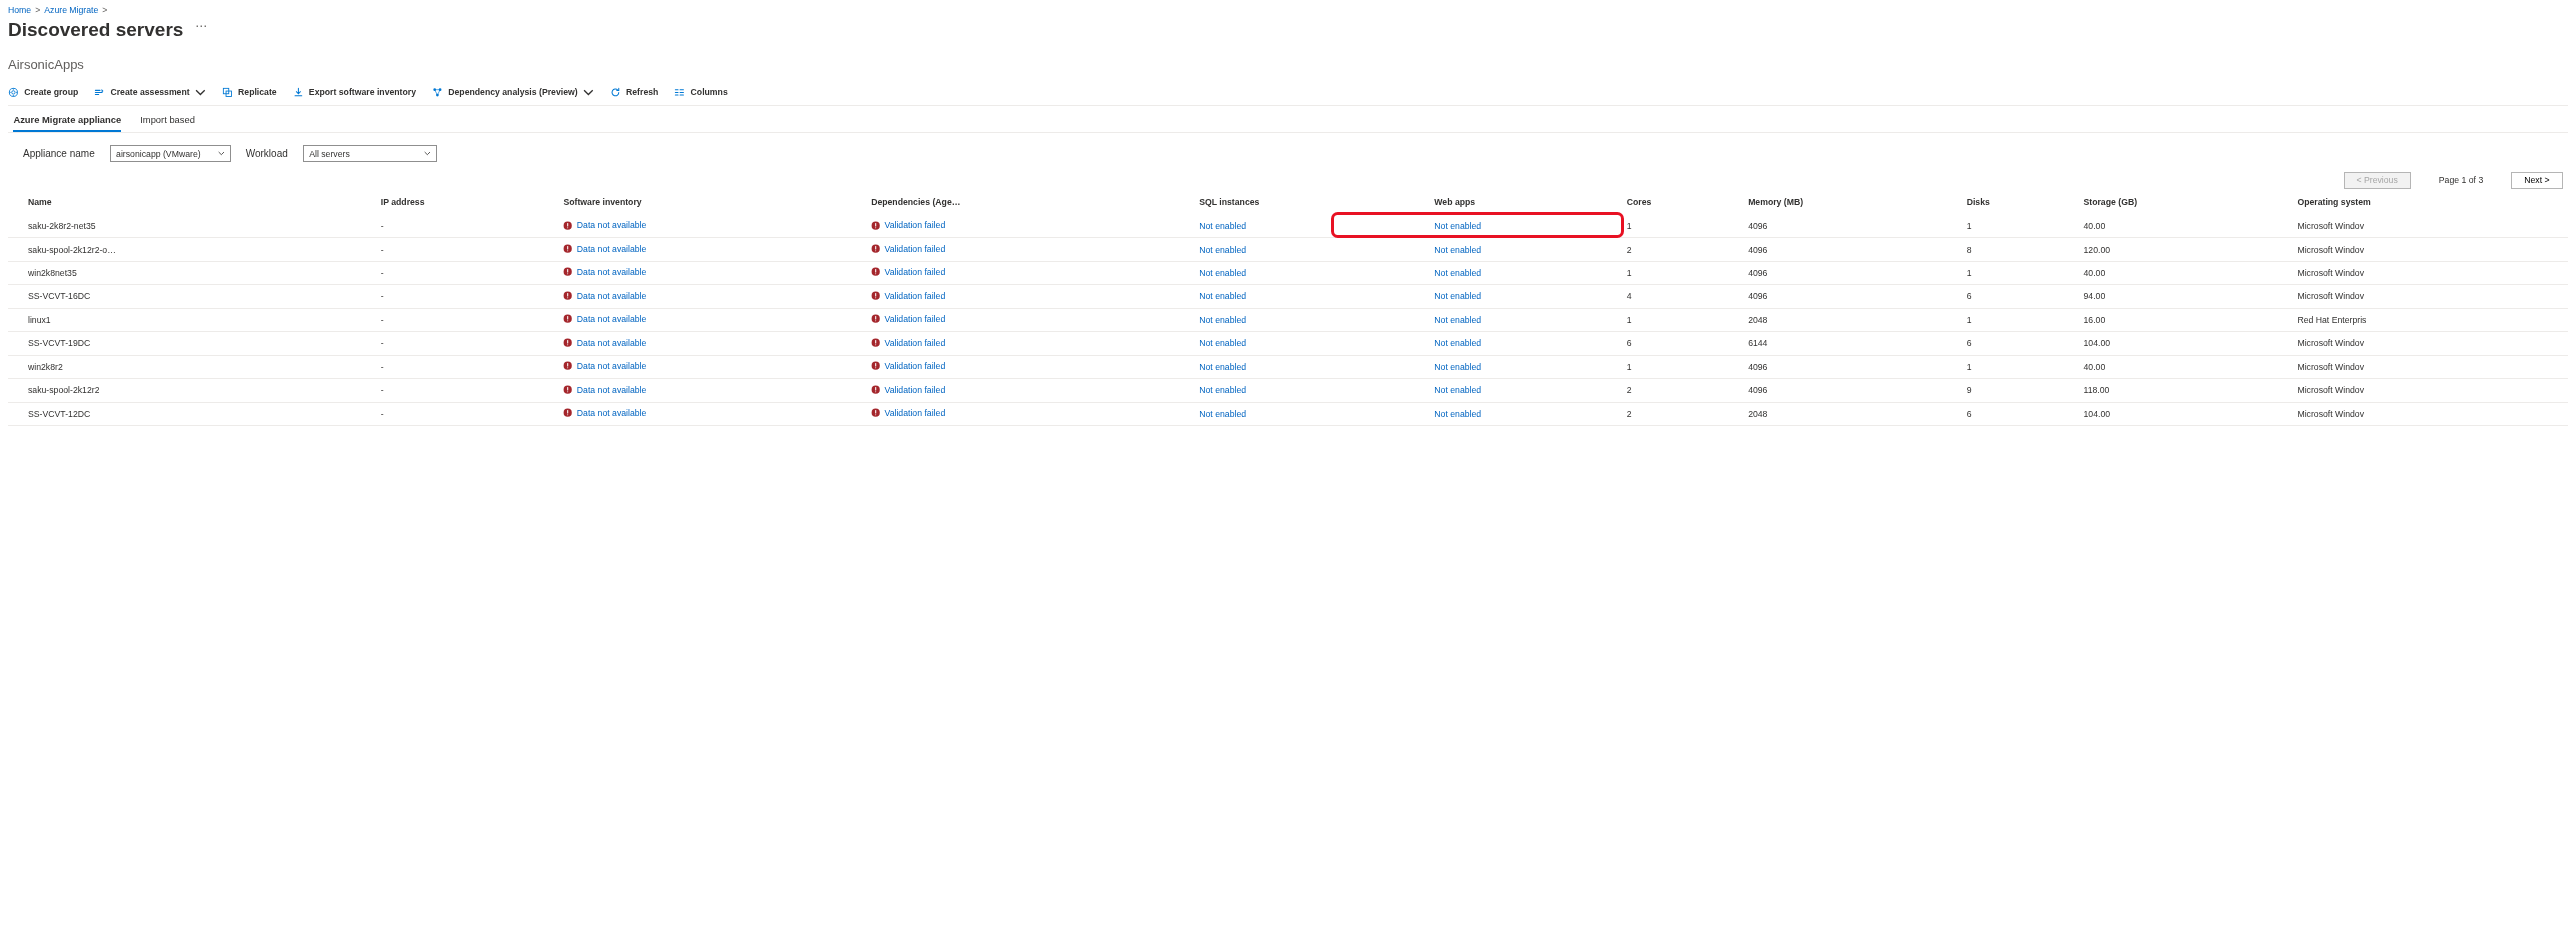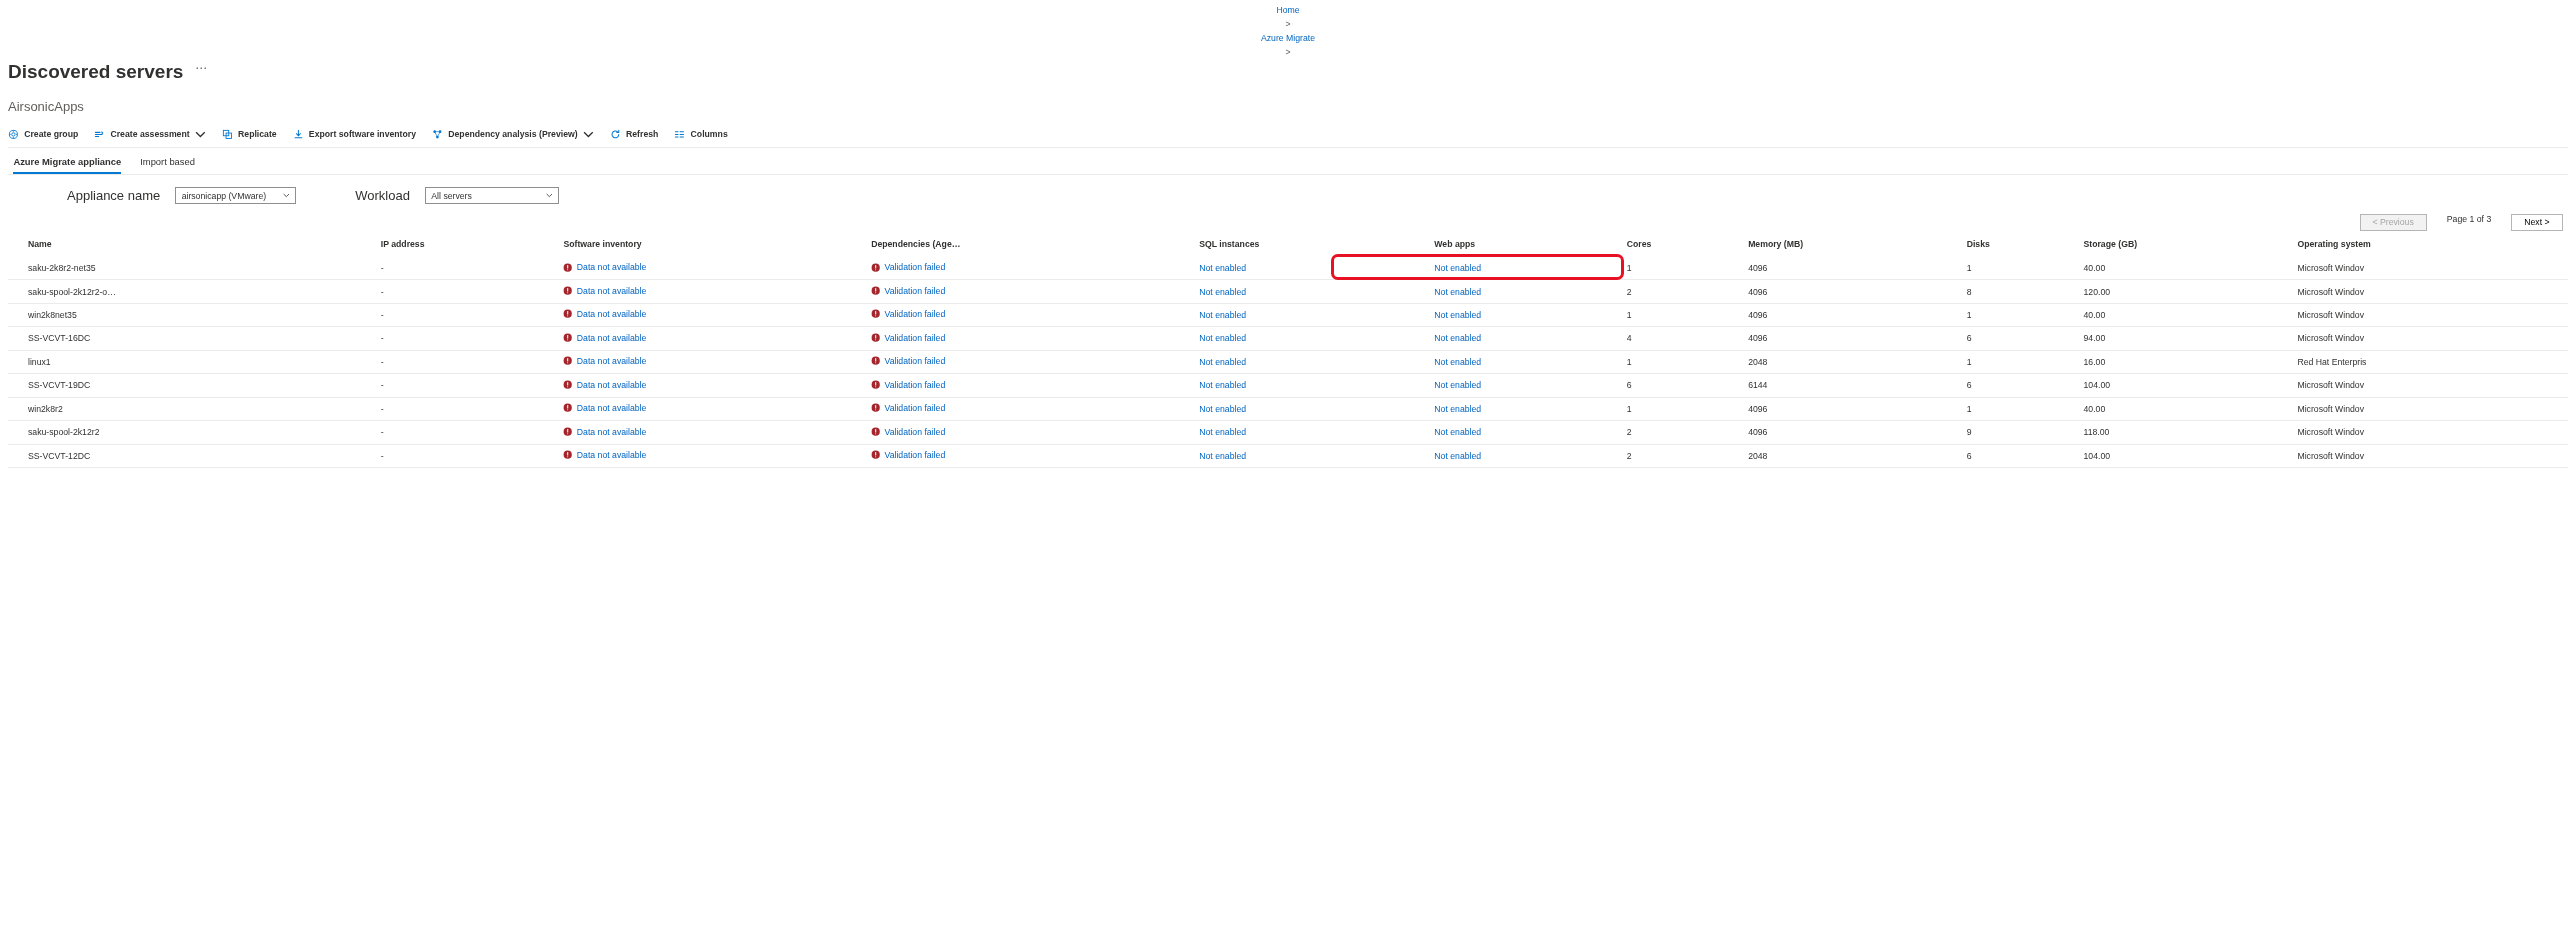--- a/index.html
+++ b/index.html
@@ -1,19 +1,19 @@
 <!DOCTYPE html>
 <html style="font-size:10.8px"><head>
   <meta charset="utf-8">
   <style>
     * { box-sizing: border-box; margin: 0; padding: 0; font-family: "Segoe UI", Arial, sans-serif; }
     body { background: #ffffff; color: #323130; font-size: 8.7px; padding: 5.4px 8px 13.4px 8px; }
 
     
-    .breadcrumb { display: flex; align-items: center; gap: 4px; font-size: 8.7px; margin-bottom: 4px; flex-direction: column; }
+    .breadcrumb { display: flex; align-items: center; gap: 4px; font-size: 8.7px; margin-bottom: 4px; }
     .breadcrumb a { color: #0064c1; text-decoration: none; }
     .breadcrumb .sep { color: #605e5c; }
 
     
     .heading-row { display: flex; align-items: flex-start; gap: 12px; }
     h1 { font-size: 19px; font-weight: 600; color: #323130; }
     .more-dots { font-size: 12px; color: #605e5c; cursor: pointer; }
     .subheading { font-size: 13px; color: #605e5c; margin-top: 16px; margin-bottom: 12px; }
 
     
@@ -22,28 +22,28 @@
     .toolbar .tbtn svg { width: 10.8px; height: 10.8px; }
     .chev { width: 6.7px; height: 6.7px; }
 
     
     .tabs { display: flex; gap: 19px; border-bottom: 0.7px solid #edebe9; padding: 6.7px 0 0 5.4px; }
     .tab { padding-bottom: 5.4px; font-size: 9.4px; color: #323130; cursor: pointer; }
     .tab.active { color: #323130; border-bottom: 2px solid #0078d4; font-weight: 600; }
 
     
     .filters { display: flex; align-items: center; gap: 15px; padding: 12px 0 9.4px 15px; }
-    .filters label { font-size: 13px; color: #323130; margin-left: 44px; }
+    .filters label { font-size: 10px; color: #323130; }
     .select { display: flex; align-items: center; justify-content: space-between; border: 0.7px solid #8f8f8f; padding: 2.7px 5.4px; font-size: 8.7px; min-width: 121px; background: #fff; cursor: pointer; }
     .select.wide { min-width: 134px; }
 
     
     .table-controls { display: flex; align-items: center; gap: 13.4px; padding: 0 0 0 15px; }
     .search { flex: 0 0 auto; width: 652px; border: 0.7px solid #8f8f8f; padding: 2.7px 5.4px; font-size: 8.7px; color: #666; background: #fff; }
-    .pager-wrap { margin-left: auto; display: flex; gap: 20px; padding-right: 5.4px; }
+    .pager-wrap { margin-left: auto; display: flex; align-items: center; gap: 28px; padding-right: 5.4px; }
     .pgbtn { border: 0.7px solid #b5b5b5; padding: 2.7px 12px; font-size: 8.7px; background: #fff; cursor: pointer; }
     .pgbtn.disabled { background: #f2f2f2; color: #a6a6a6; cursor: default; }
     .pginfo { font-size: 8.7px; color: #323130; }
 
     
     .table { width: 100%; border-collapse: collapse; font-size: 8.7px; margin-top: 2.7px; }
     .table th { text-align: left; font-weight: 600; color: #323130; padding: 5.4px 6.7px 6.7px 6.7px; white-space: nowrap; border-bottom: 0.7px solid transparent;}
     .table td { padding: 5.4px 6.7px; border-bottom: 0.7px solid #edebe9; white-space: nowrap; color: #323130; }
     .table td:first-child, .table th:first-child { padding-left: 20px; }
     .link { color: #0064c1; cursor: pointer; }

